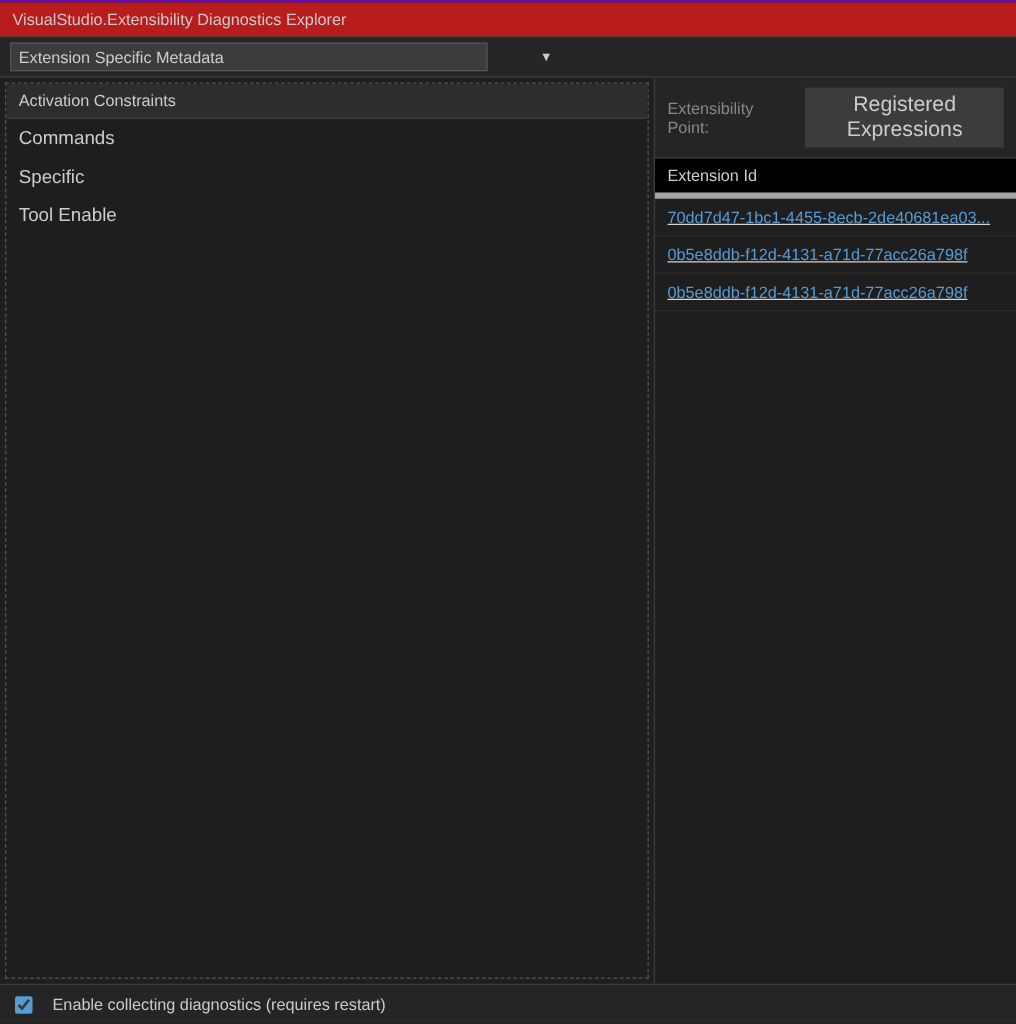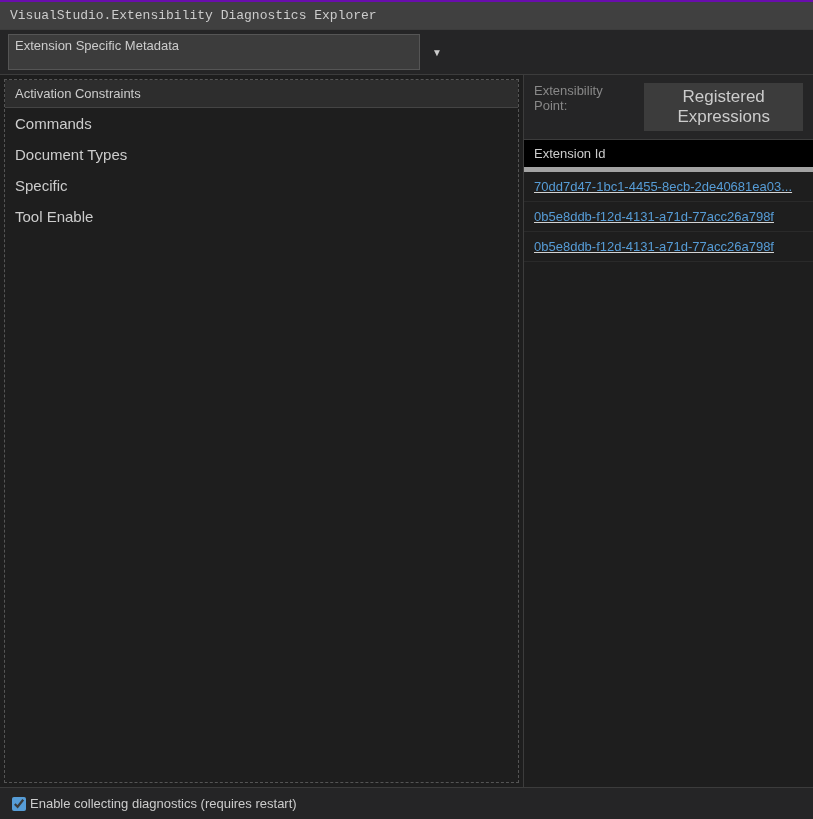--- a/index.html
+++ b/index.html
@@ -20,44 +20,43 @@
 
     .app-container {
       display: flex;
       flex-direction: column;
       height: 100%;
       border-top: 2px solid #6a0dad;
     }
 
     
     .title-bar {
-      background-color: #404040;
+      background-color: #b91c1c;
       padding: 6px 10px;
       font-size: 13px;
       color: #cccccc;
       border-bottom: 1px solid #3c3c3c;
       flex-shrink: 0;
-      font-family: Liberation Mono, monospace;
     }
 
     
     .dropdown-row {
       background-color: #252526;
       padding: 4px 8px;
       border-bottom: 1px solid #3c3c3c;
       flex-shrink: 0;
     }
 
     .dropdown-select {
       background-color: #3c3c3c;
       color: #cccccc;
       border: 1px solid #555;
-      padding: 3px 24px 16px 6px;
-      font-size: 13px;
-      width: 412px;
+      padding: 3px 24px 3px 6px;
+      font-size: 13px;
+      width: 382px;
       appearance: none;
       -webkit-appearance: none;
       cursor: pointer;
       position: relative;
     }
 
     .dropdown-wrapper {
       position: relative;
       display: inline-block;
       width: 440px;
@@ -118,20 +117,21 @@
     
     .right-panel {
       flex: 1;
       display: flex;
       flex-direction: column;
       overflow: hidden;
     }
 
     .right-panel-header {
       display: flex;
+      align-items: center;
       padding: 8px 10px;
       background-color: #252526;
       border-bottom: 1px solid #3c3c3c;
       flex-shrink: 0;
       gap: 19px;
     }
 
     .extensibility-point-label {
       color: #888;
       font-size: 13px;
@@ -179,21 +179,21 @@
       padding: 8px 12px;
       border-top: 1px solid #3c3c3c;
       display: flex;
       align-items: center;
       flex-shrink: 0;
     }
 
     .checkbox-container {
       display: flex;
       align-items: center;
-      gap: 4px;
+      gap: 16px;
       justify-content: center;
     }
 
     .checkbox-container input[type="checkbox"] {
       width: 14px;
       height: 14px;
       cursor: pointer;
       accent-color: #569cd6;
     }
 
@@ -223,23 +223,20 @@
   <div class="main-content">
 
     <div class="left-panel">
       <div class="left-panel-inner">
         <div class="activation-constraints-header">
           <span>Activation Constraints</span>
         </div>
         <ul class="nav-list">
           <li class="nav-list-item">
             <span>Commands</span>
-          </li>
-          <li class="nav-list-item">
-            <span>Document Types</span>
           </li>
           <li class="nav-list-item">
             <span>Specific</span>
           </li>
           <li class="nav-list-item">
             <span>Tool Enable</span>
           </li>
         </ul>
       </div>
     </div>

